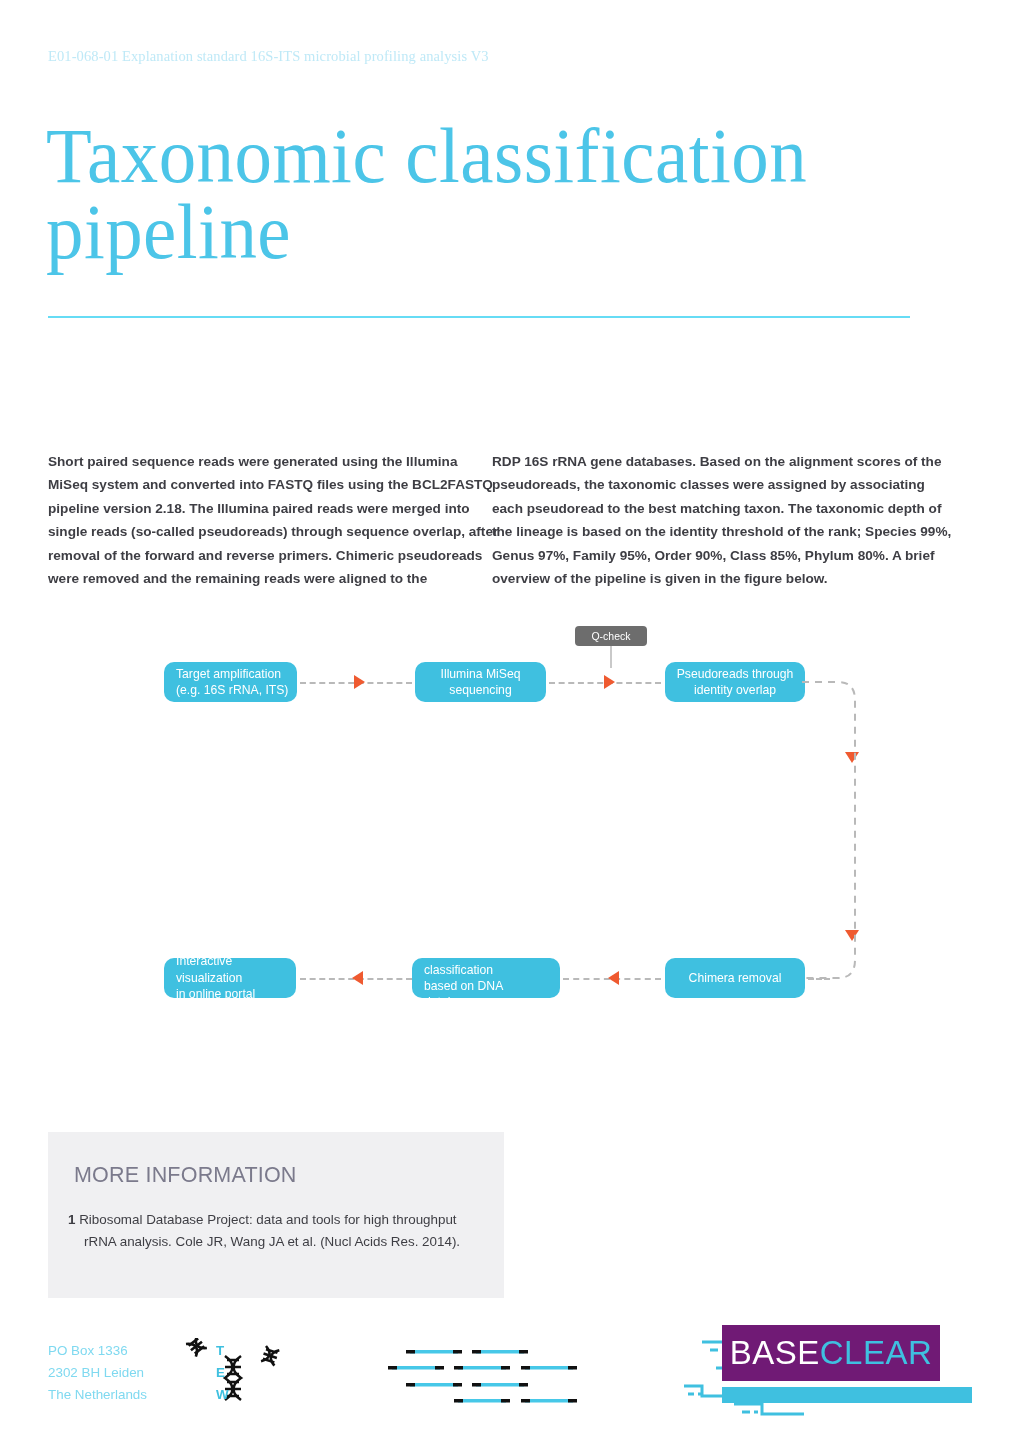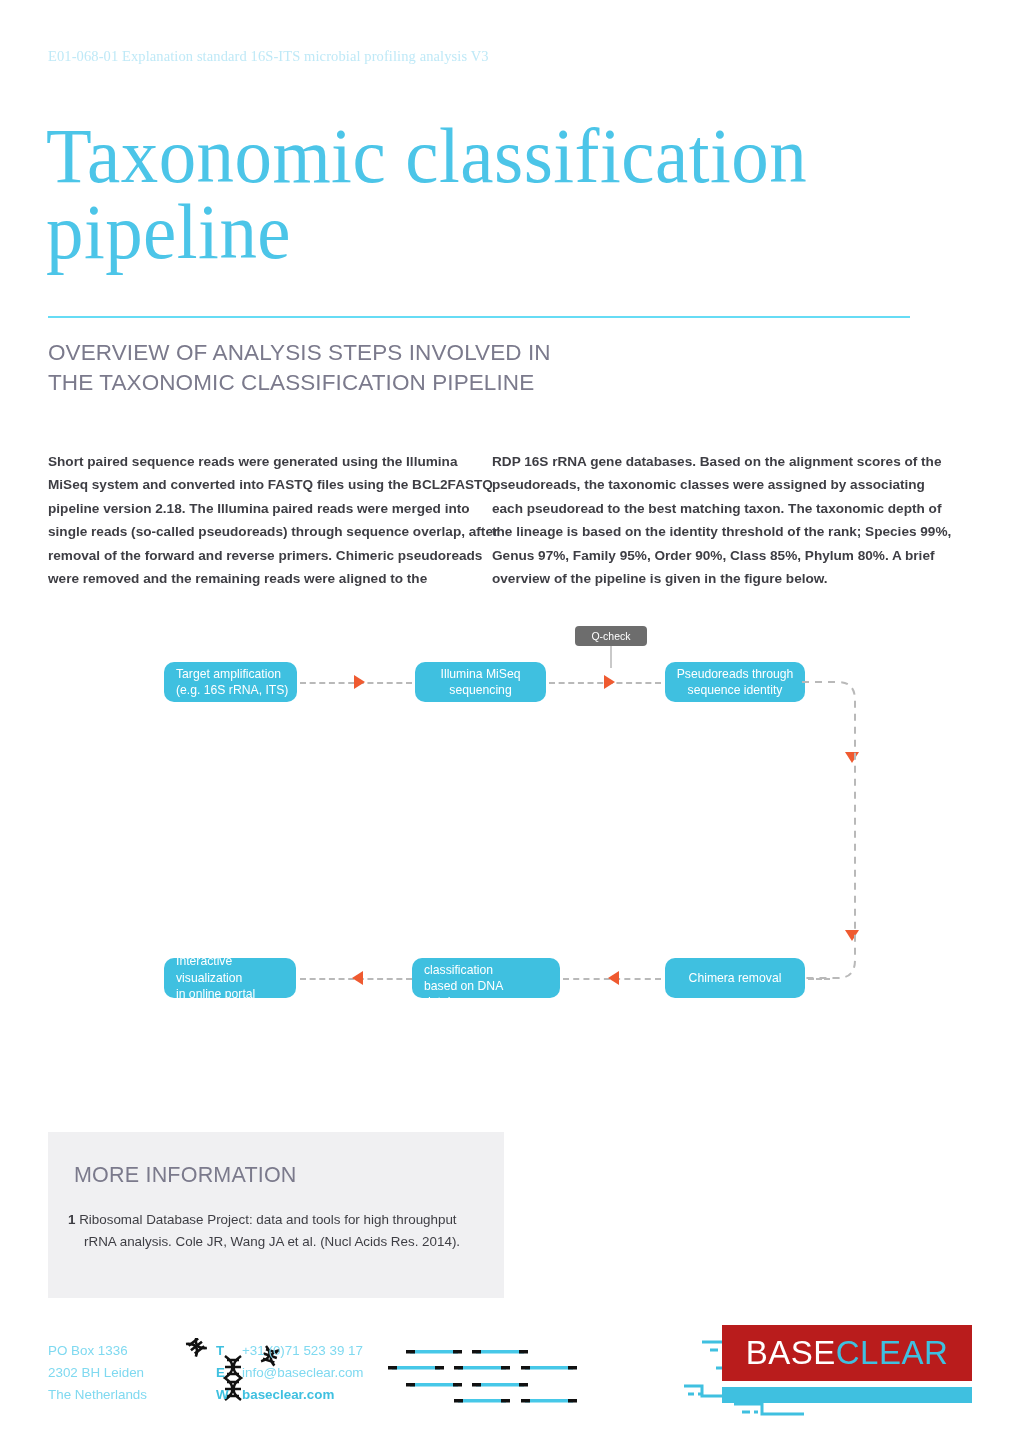--- a/index.html
+++ b/index.html
@@ -177,22 +177,22 @@
     font-size: 13.4px; line-height: 1.63;
     color: #7fd9f0;
   }
   .foot-addr { left: 48px; top: 1340px; width: 180px; }
   .foot-lab  { left: 216px; top: 1340px; width: 22px; font-weight: bold; color: #3fc0e0; }
   .foot-val  { left: 242px; top: 1340px; width: 230px; }
   .foot-val .strong { font-weight: bold; color: #3fc0e0; }
 
   .logo {
     position: absolute; left: 722px; top: 1325px;
-    width: 250px; height: 56px;
-    background: #b91c1c;
+    width: 218px; height: 56px;
+    background: #701a75;
     display: flex; align-items: center; justify-content: center;
   }
   .logo-text { font-size: 33px; letter-spacing: 0.5px; font-weight: 400; }
   .logo-text .base  { color: #ffffff; }
   .logo-text .clear { color: #3fc0e0; }
   .logo-bar {
     position: absolute; left: 722px; top: 1387px;
     width: 250px; height: 16px; background: #3fc0e0;
   }
 </style>
@@ -203,21 +203,20 @@
 
   <div class="doc-code">E01-068-01 Explanation standard 16S-ITS microbial profiling analysis V3</div>
 
   <div class="title">
     <span class="line1">Taxonomic classification</span>
     <span class="line2">pipeline</span>
   </div>
 
   <div class="rule"></div>
 
-  <div class="subhead">OVERVIEW OF ANALYSIS STEPS INVOLVED IN THE TAXONOMIC CLASSIFICATION PIPELINE</div>
 
   <div class="col col-left">Short paired sequence reads were generated using the Illumina MiSeq system and converted into FASTQ files  using the BCL2FASTQ pipeline version 2.18. The Illumina paired reads were merged into single reads (so-called pseudoreads) through sequence overlap, after removal of the forward and reverse primers. Chimeric pseudoreads were removed and the remaining reads were aligned to the</div>
   <div class="col col-right">RDP 16S rRNA gene databases. Based on the alignment scores of the pseudoreads,  the taxonomic classes were assigned by associating each pseudoread to the best matching taxon. The taxonomic depth of the lineage is based on the identity threshold of the rank; Species 99%, Genus 97%, Family 95%, Order 90%, Class 85%, Phylum 80%. A brief overview of the pipeline is given in the figure below.</div>
 
   <div class="diagram">
 
     <div class="qcheck">Q-check</div>
     <div class="qcheck-stem"></div>
 
     <div class="node n-target left-align">
@@ -228,21 +227,21 @@
     </div>
     <div class="node n-miseq">
       <span>
         <span>Illumina MiSeq</span><br>
         <span>sequencing</span>
       </span>
     </div>
     <div class="node n-pseudo">
       <span>
         <span>Pseudoreads through</span><br>
-        <span>sequence identity</span>
+        <span>identity overlap</span>
       </span>
     </div>
 
     <div class="node n-chimera">
       <span>Chimera removal</span>
     </div>
     <div class="node n-taxo left-align">
       <span>
         <span>Taxonomic classification</span><br>
         <span>based on DNA databases</span>
@@ -360,25 +359,20 @@
   <div class="foot-col foot-addr">
     <div>PO Box 1336</div>
     <div>2302 BH Leiden</div>
     <div>The Netherlands</div>
   </div>
   <div class="foot-col foot-lab">
     <div>T</div>
     <div>E</div>
     <div>W</div>
   </div>
-  <div class="foot-col foot-val">
-    <div>+31 (0)71 523 39 17</div>
-    <div>info@baseclear.com</div>
-    <div class="strong">baseclear.com</div>
-  </div>
 
   <div class="logo">
     <div class="logo-text">
       <span class="base">BASE</span><span class="clear">CLEAR</span>
     </div>
   </div>
   <div class="logo-bar"></div>
 
 </div>
 

